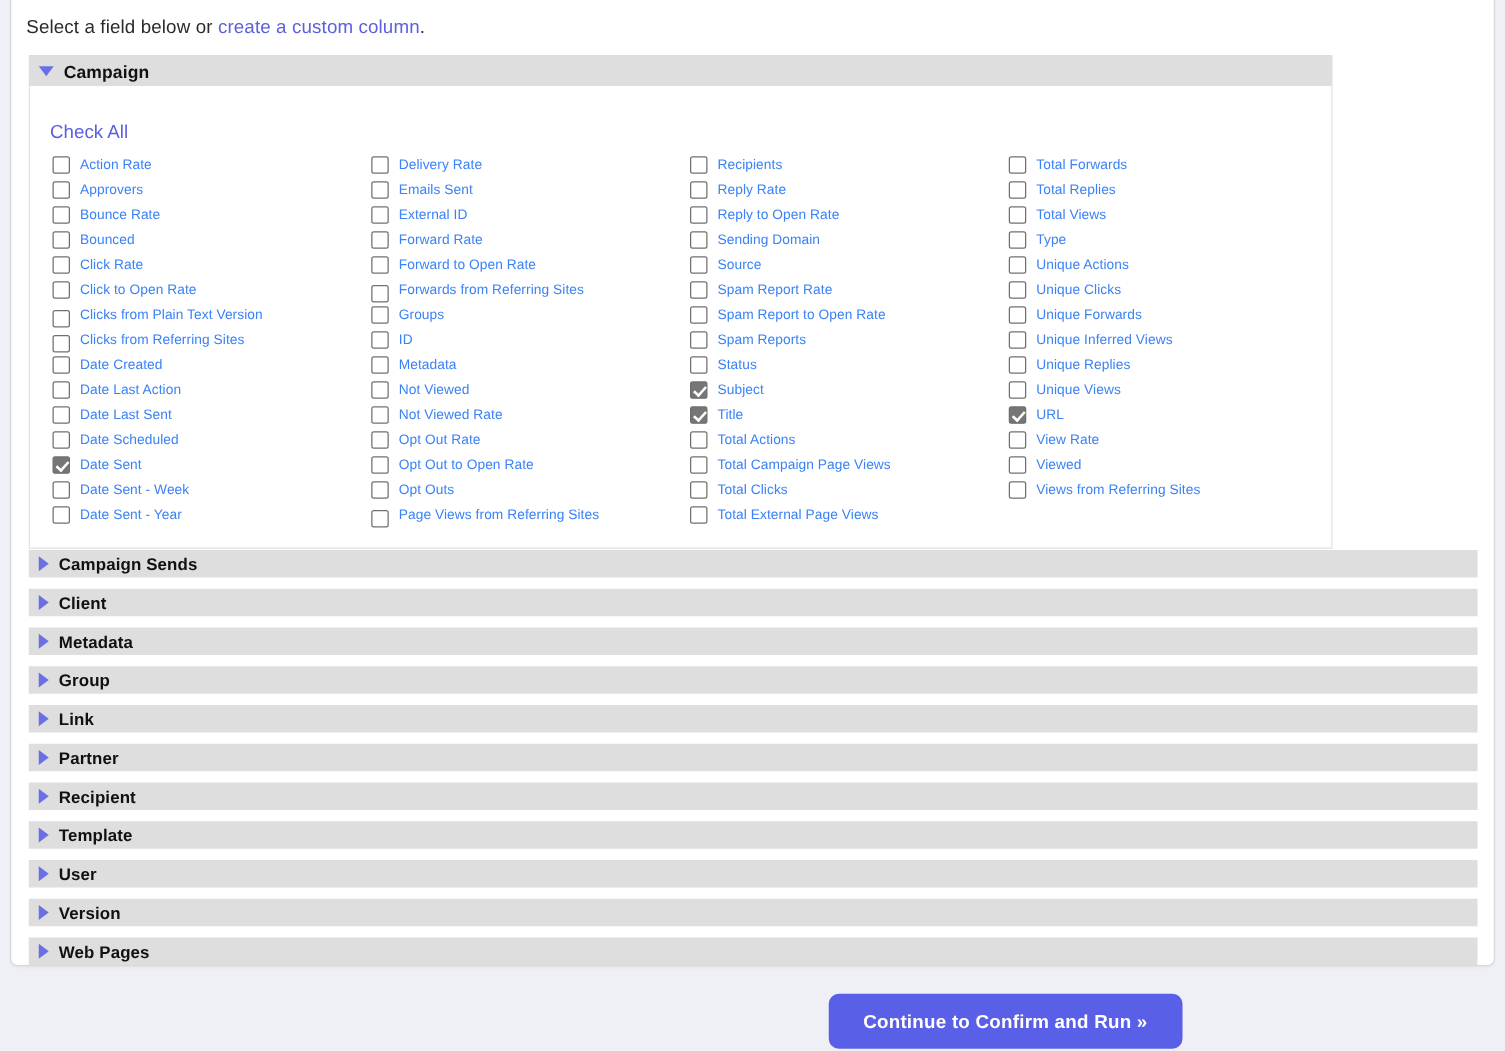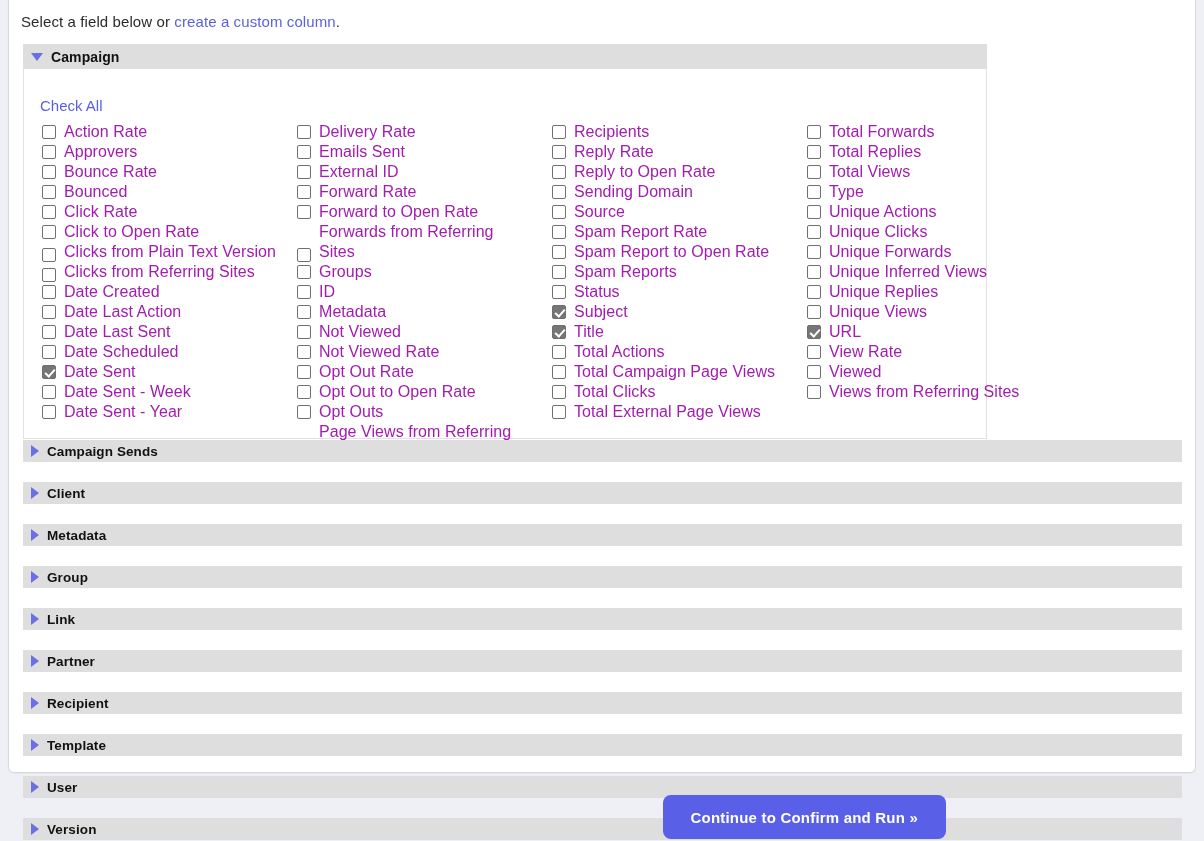--- a/index.html
+++ b/index.html
@@ -37,21 +37,21 @@
   }
   .intro a {
     color: #5a5fe0;
     text-decoration: none;
   }
 
   
   .section-open {
     position: absolute;
     left: 14px; top: 55px;
-    width: 964px;
+    width: 1043px;
   }
   .bar {
     height: 25px;
     background: #dedede;
     display: flex;
     align-items: center;
     padding-left: 8px;
     cursor: pointer;
     user-select: none;
   }
@@ -134,40 +134,40 @@
   .cb.on::after {
     content: "";
     position: absolute;
     left: 4px; top: 1px;
     width: 4px; height: 8px;
     border: solid #fff;
     border-width: 0 2px 2px 0;
     transform: rotate(42deg);
   }
   .opt-label {
-    font-size: 16px;
-    color: #a21caf;
+    font-size: 11px;
+    color: #3b82f6;
     line-height: 20px;
     letter-spacing: .05px;
   }
   .col-wide .opt-label { max-width: 205px; }
 
   
   .collapsed-list {
     position: absolute;
     left: 14px; top: 451px;
     width: 1159px;
   }
   .collapsed {
     height: 22px;
     background: #dedede;
     display: flex;
     align-items: center;
     padding-left: 8px;
-    margin-bottom: 20px;
+    margin-bottom: 9px;
     cursor: pointer;
     user-select: none;
   }
   .collapsed .bar-title { font-size: 13.5px; }
 
   
   .footer {
     position: absolute;
     left: 0; top: 793px;
     width: 956px; height: 48px;

